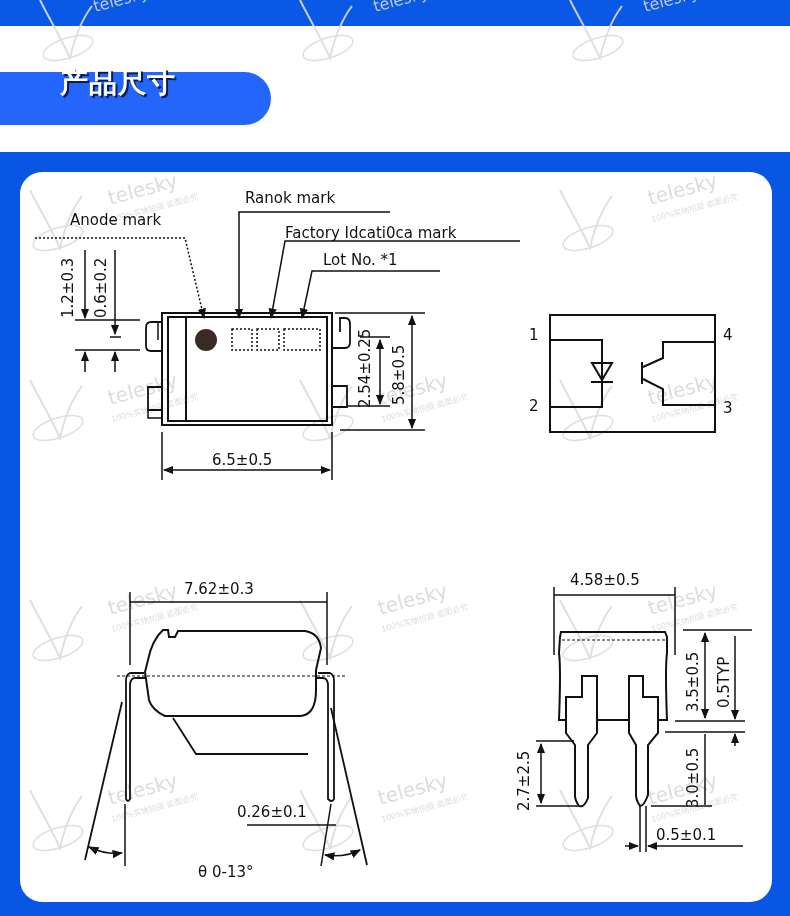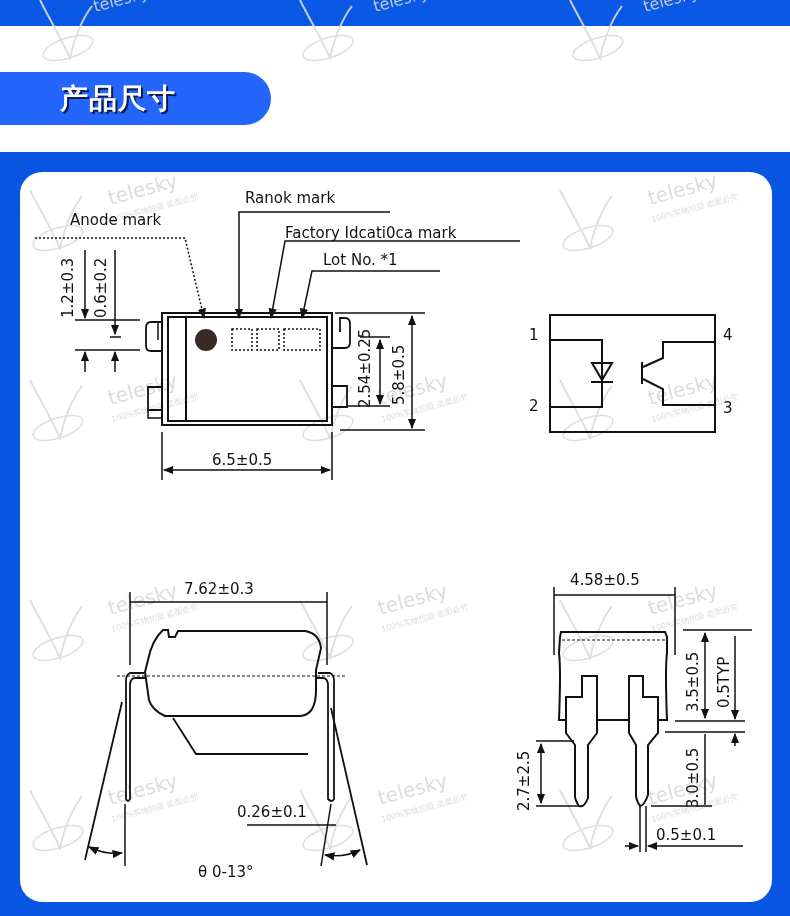--- a/index.html
+++ b/index.html
@@ -11,21 +11,21 @@
   .top-strip {
     position: absolute; left: 0; top: 0; width: 790px; height: 26px;
     background: #0a58e6;
   }
   .header-pill {
     position: absolute; left: 0; top: 72px; width: 271px; height: 53px;
     background: #2466fb;
     border-radius: 0 27px 27px 0;
   }
   .header-title {
-    position: absolute; left: 60px; top: 84px;
+    position: absolute; left: 60px; top: 68px;
     color: #ffffff; font-size: 28px; font-weight: bold; letter-spacing: 1px;
     text-shadow: 2px 2px 0 #0b1c4a;
     line-height: 30px;
   }
   .blue-panel {
     position: absolute; left: 0; top: 152px; width: 790px; height: 764px;
     background: linear-gradient(#0a56e4, #0a56e4);
   }
   .card {
     position: absolute; left: 20px; top: 172px; width: 752px; height: 730px;

